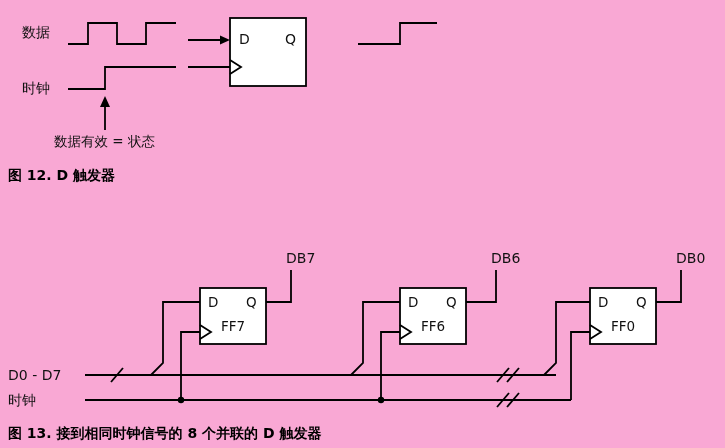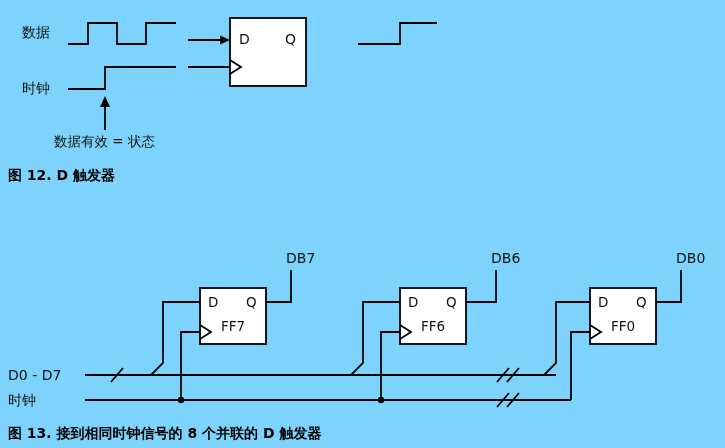--- a/index.html
+++ b/index.html
@@ -1,16 +1,16 @@
 <!DOCTYPE html>
 <html><head>
 <meta charset="utf-8">
 <style>
   html,body{margin:0;padding:0;background:#ffffff;}
-  .page{position:relative;width:725px;height:448px;background:#7dd3fc;overflow:hidden;}
+  .page{position:relative;width:725px;height:448px;background:#f9a8d4;overflow:hidden;}
   svg{display:block;}
   text{font-family:"DejaVu Sans","Liberation Sans",sans-serif;font-size:14px;fill:#111111;}
   .ann{font-size:13.5px;}
   .caption{font-weight:bold;font-size:14px;fill:#000000;}
   .boxlabel{font-size:13.5px;}
 </style>
 </head>
 <body>
 
 <div class="page">

